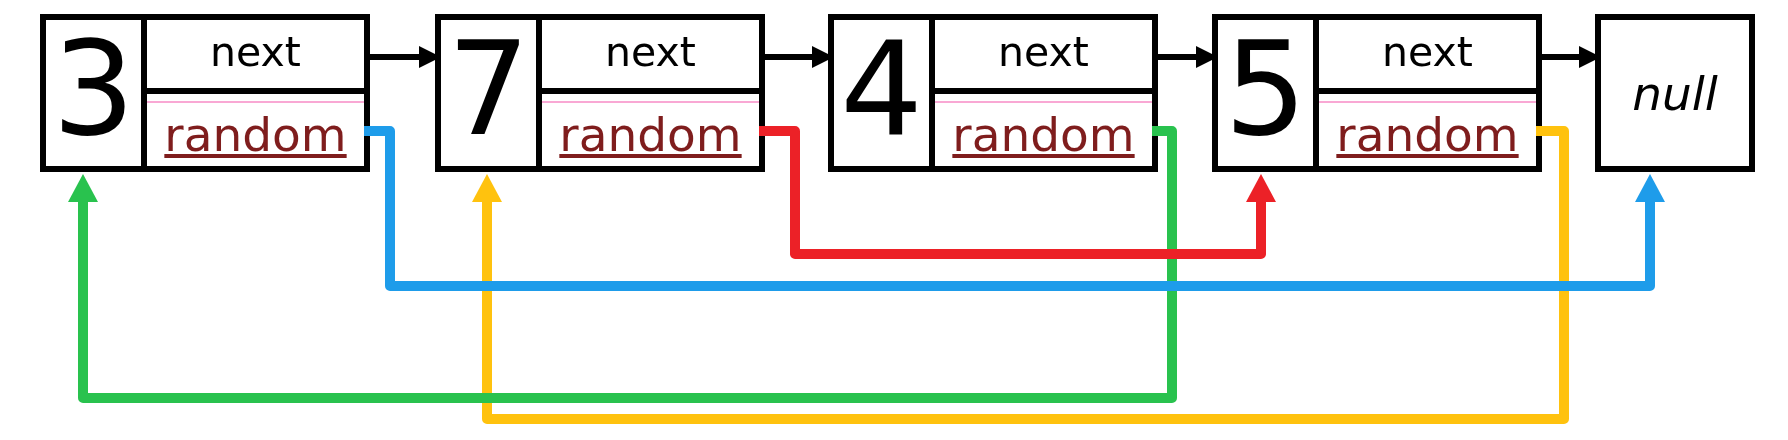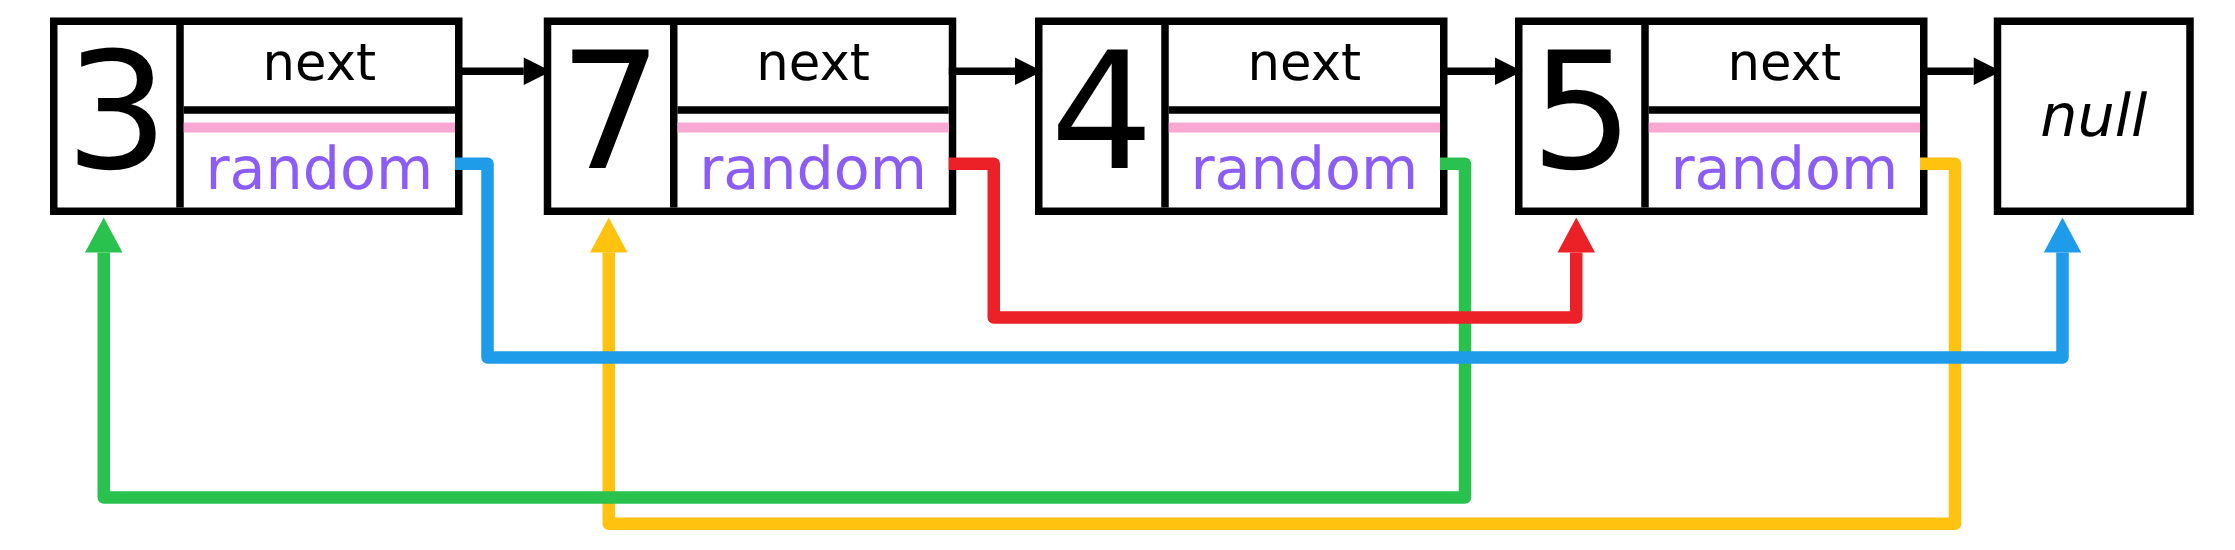--- a/index.html
+++ b/index.html
@@ -21,23 +21,23 @@
     display:flex;align-items:center;justify-content:center;
     font-size:130px;line-height:1;color:#000;padding-bottom:8px;
   }
   .fields{flex:1;display:flex;flex-direction:column;row-gap:7px;}
   .field-next{
     flex:1;border-bottom:6px solid #000;box-sizing:border-box;
     display:flex;align-items:center;justify-content:center;
     font-size:41px;color:#000;padding-bottom:4px;
   }
   .field-random{
-    flex:1;border-top:8px solid #f9a8d4;box-sizing:border-box;
+    flex:1;border-top:2px solid #f9a8d4;box-sizing:border-box;
     display:flex;align-items:center;justify-content:center;
-    font-size:47px;color:#8b5cf6;
+    font-size:47px;color:#7f1d1d;text-decoration:underline;
   }
   .null-box{
     position:absolute;left:1595px;top:14px;width:160px;height:158px;
     border:6px solid #000;box-sizing:border-box;background:#fff;
     display:flex;align-items:center;justify-content:center;
     font-size:47px;color:#000;font-style:italic;
   }
   svg.overlay{position:absolute;left:0;top:0;width:1788px;height:440px;pointer-events:none;}
 </style>
 </head>

